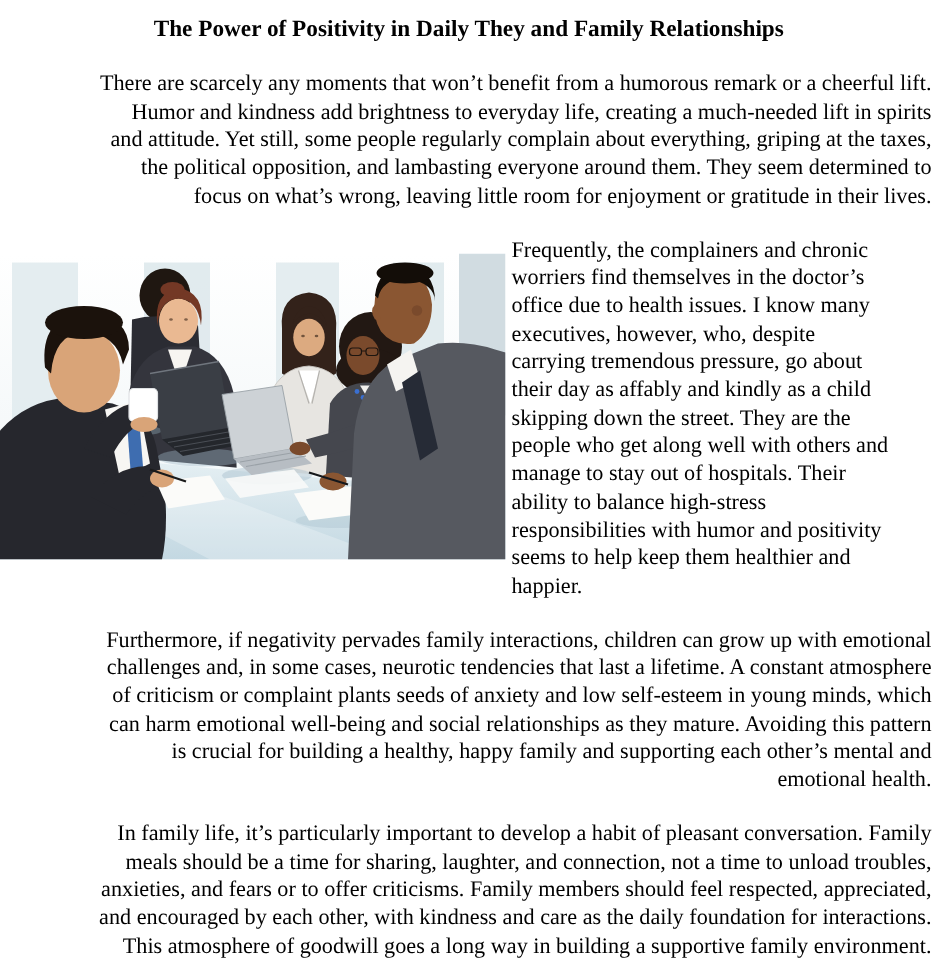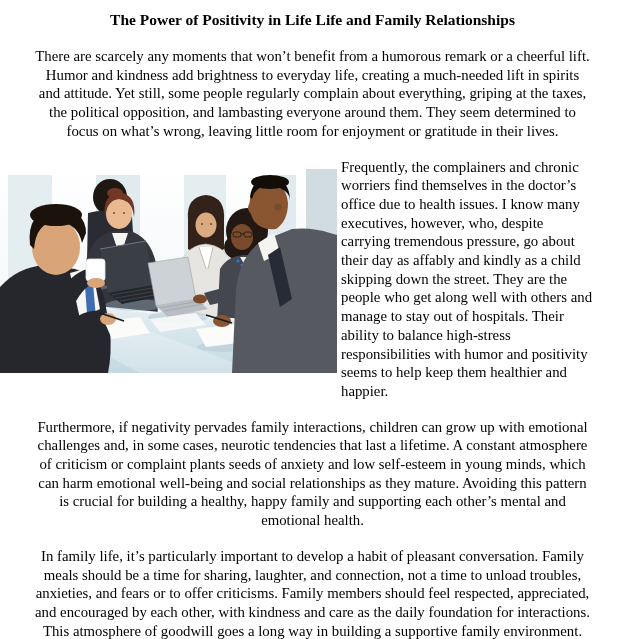--- a/index.html
+++ b/index.html
@@ -16,38 +16,38 @@
   .title {
     font-size: 15.5px;
     line-height: 19px;
     font-weight: bold;
     text-align: center;
     margin: 10px 0 18px 0;
   }
   .para {
     margin: 0 0 17px 0;
     white-space: pre-line;
-    text-align: center;
+    text-align: right;
   }
   .wrap-para { margin: 0 0 17px 0; }
   .ptext { white-space: pre-line; }
   .photo {
     float: left;
     width: 337px; height: 204px;
     margin: 11px 4px 20px -4px;
     padding: 0;
   }
   .photo svg { display: block; }
 </style>
 </head>
 <body>
 
 <div class="page">
 
-  <h1 class="title">The Power of Positivity in Life Life and Family Relationships</h1>
+  <h1 class="title">The Power of Positivity in Daily They and Family Relationships</h1>
 
   <p class="para">There are scarcely any moments that won’t benefit from a humorous remark or a cheerful lift.
 Humor and kindness add brightness to everyday life, creating a much-needed lift in spirits
 and attitude. Yet still, some people regularly complain about everything, griping at the taxes,
 the political opposition, and lambasting everyone around them. They seem determined to
 focus on what’s wrong, leaving little room for enjoyment or gratitude in their lives.</p>
 
   <div class="wrap-para">
     <figure class="photo" aria-label="Business meeting photo: professionals in dark suits seated around a frosted glass conference table with open laptops, a white coffee mug, and notepads, in a bright office with tall windows">
       <svg viewBox="0 0 337 204" width="337" height="204" xmlns="http://www.w3.org/2000/svg">

